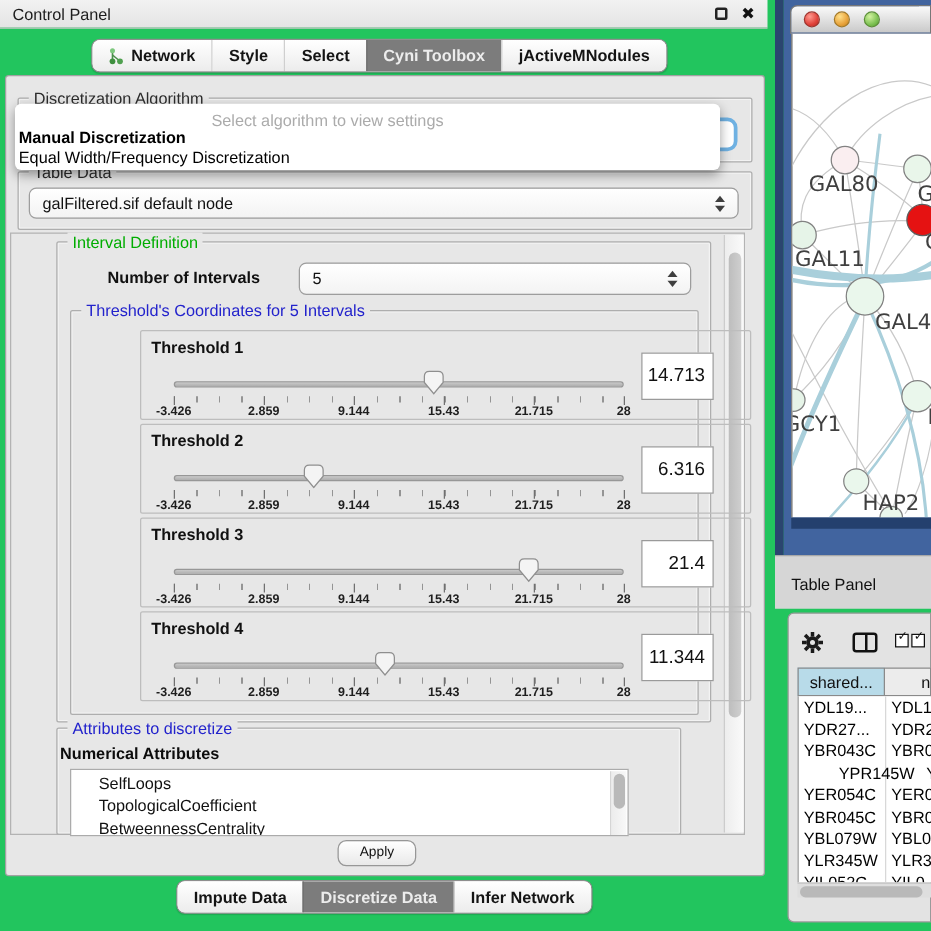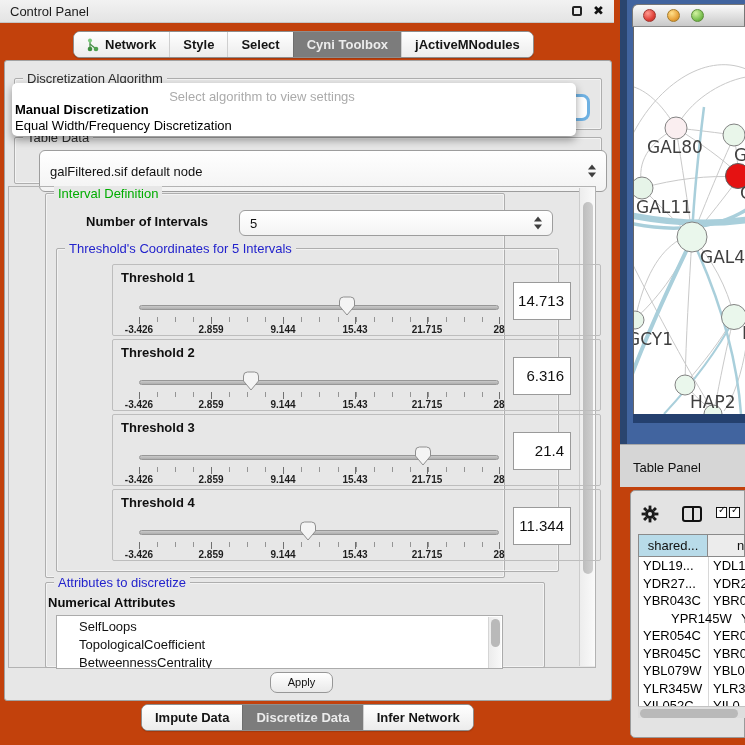--- a/index.html
+++ b/index.html
@@ -1,18 +1,18 @@
 <!DOCTYPE html>
 <html><head>
 <meta charset="utf-8">
 <style>
   * { margin:0; padding:0; box-sizing:border-box; }
   html,body { width:745px; height:745px; }
   body { font-family:"Liberation Sans","DejaVu Sans",sans-serif; background:#e5e5e5; }
-  .screen { position:relative; width:745px; height:745px; overflow:hidden; background:#c2410c; }
+  .screen { position:relative; width:745px; height:745px; overflow:hidden; background:#22c55e; }
   .abs { position:absolute; }
 
   
   .titlebar { left:0; top:0; width:614px; height:23px; background:linear-gradient(#f2f2f2,#e4e4e4); border-bottom:1px solid #c6c6c6; }
   .titlebar .t { position:absolute; left:10px; top:4px; font-size:13px; color:#1c1c1c; }
   .float-ic { position:absolute; right:32px; top:6px; width:10px; height:10px; border:2px solid #222; border-radius:2px; }
   .close-ic { position:absolute; right:10px; top:3px; font-size:13px; font-weight:bold; color:#111; }
 
   .tabbar { display:inline-flex; border:1px solid #8e8e8e; border-radius:7px; overflow:hidden; background:#fff; box-shadow:0 1px 1px rgba(0,0,0,.15); }
   .tab { display:flex; align-items:center; gap:5px; padding:0 13px; height:25px; font-size:13px; font-weight:bold; color:#141414; background:linear-gradient(#ffffff,#ececec); border-left:1px solid #cfcfcf; }
@@ -141,35 +141,35 @@
   <div class="abs focusring"></div>
 
   <div class="abs popup">
     <div class="hint">Select algorithm to view settings</div>
     <div class="it1">Manual Discretization</div>
     <div class="it2">Equal Width/Frequency Discretization</div>
   </div>
 
   <div class="abs group" style="left:14px; top:137px; width:588px; height:47px;">
     <div class="grouplabel">Table Data</div>
-    <div class="combo" style="left:8px; top:12px; width:568px; height:42px;margin-left:16px;">
+    <div class="combo" style="left:8px; top:12px; width:568px; height:25px;">
       <span class="val">galFiltered.sif default node</span>
       <span class="spinner">
           <i class="up"></i>
           <i class="dn"></i>
         </span>
     </div>
   </div>
 
   <div class="abs" style="left:8px; top:186px; width:588px; height:482px; border:1px solid #b3b3b3;"></div>
   <div class="abs vsb">
       <div class="th"></div>
     </div>
 
-  <div class="abs group" style="left:45px; top:193px; width:460px; height:385px;">
+  <div class="abs group" style="left:45px; top:193px; width:524px; height:385px;">
     <div class="grouplabel green">Interval Definition</div>
 
     <div style="position:absolute; left:40px; top:20px; font-size:13px; font-weight:bold; color:#101010;">Number of Intervals</div>
     <div class="combo" style="left:193px; top:16px; width:314px; height:26px;">
       <span class="val">5</span>
       <span class="spinner">
           <i class="up"></i>
           <i class="dn"></i>
         </span>
     </div>

